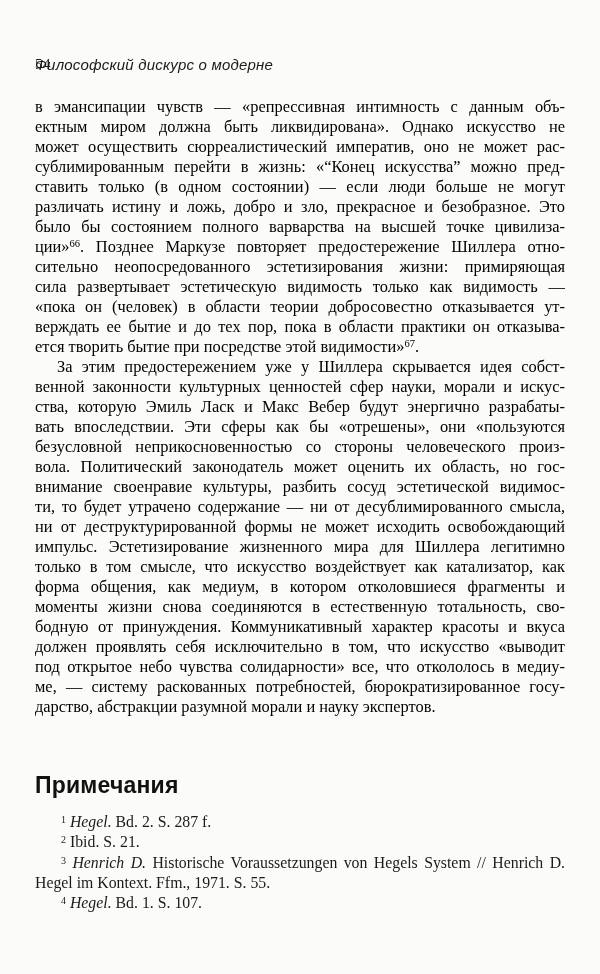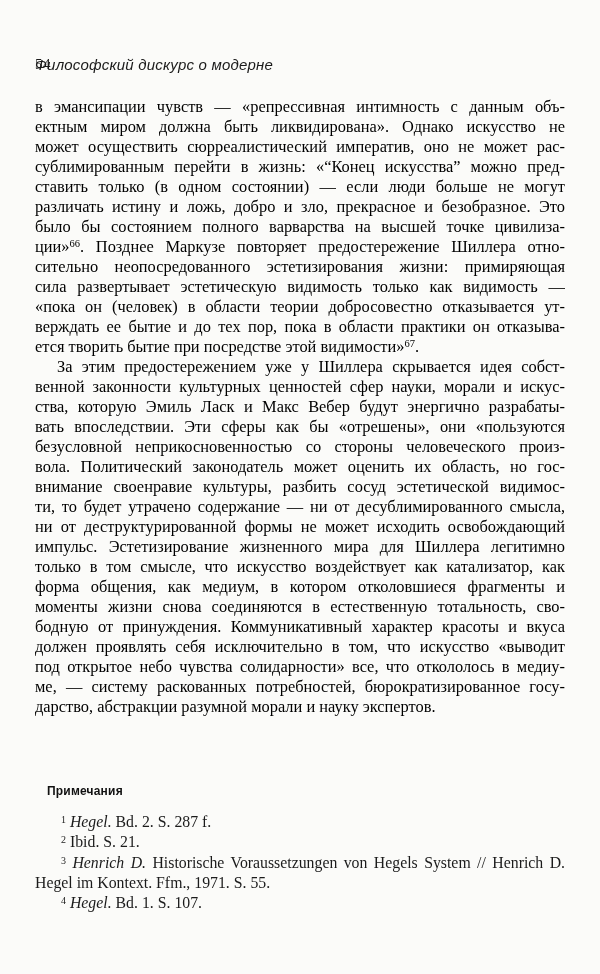--- a/index.html
+++ b/index.html
@@ -55,23 +55,23 @@
   sup {
     font-size: 10.5px;
     line-height: 0;
     vertical-align: 5px;
     letter-spacing: 0;
   }
   .notes-heading {
     position: absolute;
     top: 772px;
     left: 35px;
-    margin: 12px;
+    margin: 0;
     font-family: "Liberation Sans", sans-serif;
-    font-size: 12px;
+    font-size: 23px;
     font-weight: bold;
     color: #111;
     letter-spacing: 0.2px;
   }
   .footnotes {
     position: absolute;
     top: 812px;
     left: 35px;
     width: 530px;
     font-family: "Liberation Serif", serif;

